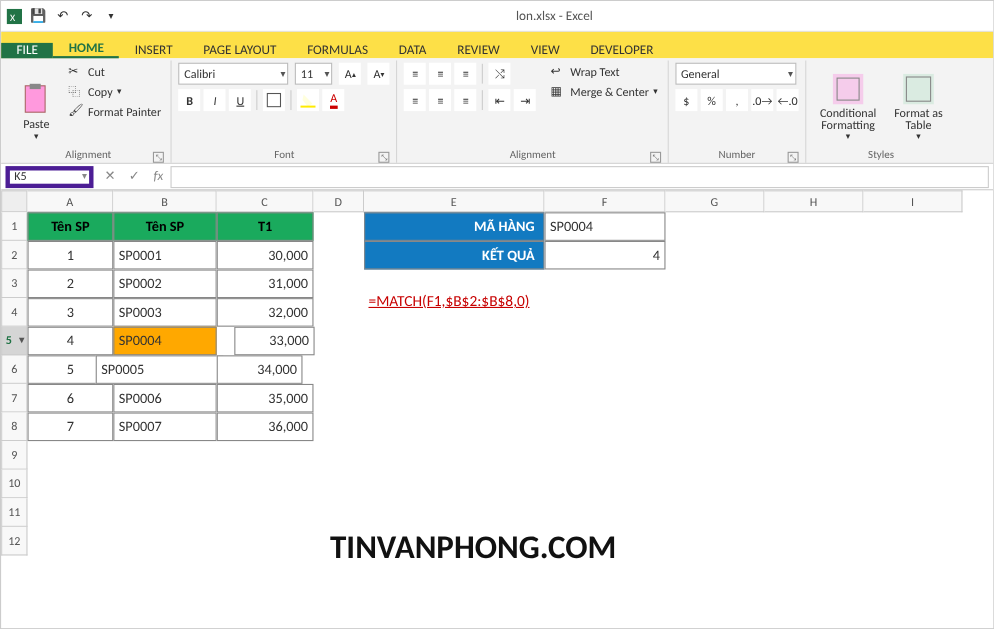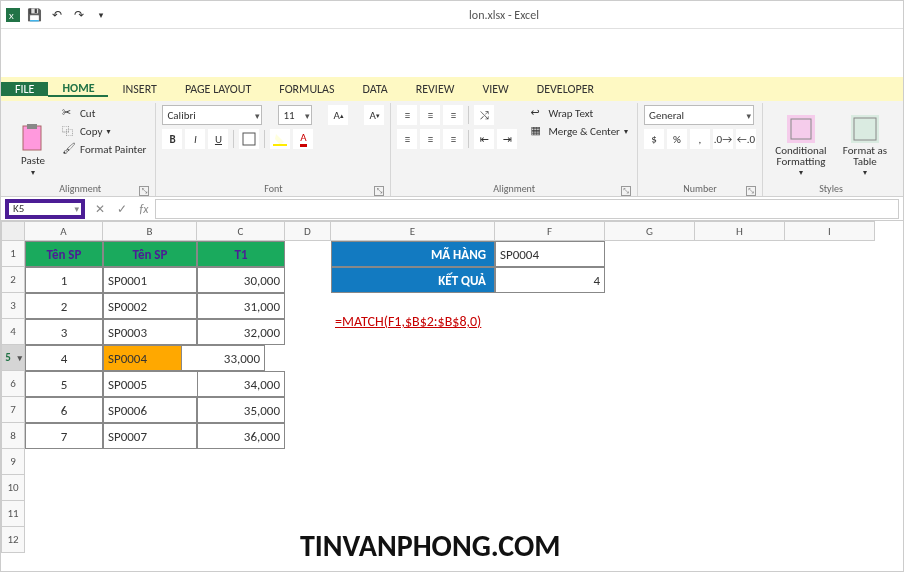--- a/index.html
+++ b/index.html
@@ -3,21 +3,21 @@
 <meta charset="utf-8">
 <style>
   * { box-sizing: border-box; margin: 0; padding: 0; font-family: "Segoe UI", Calibri, sans-serif; }
   body { background: #fff; width: 904px; height: 572px; overflow: hidden; font-size: 12px; color: #333; border:1px solid #ccc;}
   
   .titlebar { height: 28px; background: #fff; display: flex; align-items: center; padding: 0 4px; border-bottom:1px solid #e0e0e0;}
   .titlebar .qat { display:flex; align-items:center; gap:6px; }
   .titlebar .qat span { width:16px; height:16px; display:inline-flex; align-items:center; justify-content:center;}
   .title-text { flex:1; text-align:center; font-size:12px; color:#555;}
   
-  .tabs { height:24px; display:flex; align-items:center; background:#fef9c3;margin-top:48px;}
+  .tabs { height:24px; display:flex; align-items:flex-end; background:#fde047;}
   .tab { padding:0 14px; font-size:12px; display:flex; align-items:center; cursor:pointer; color:#333;}
   .tab.file { background:#217346; color:#fff;}
   .tab.active { color:#217346; border-bottom:2px solid #217346; font-weight:600;}
   
   .ribbon { height:96px; background:#f3f3f3; border-bottom:1px solid #d0d0d0; display:flex; padding:2px 4px 0 4px; box-shadow: inset 0 -14px 0 #f3f3f3;}
   .group { border-right:1px solid #d6d6d6; padding:2px 6px 0 6px; display:flex; flex-direction:column; }
   .group-body { flex:1; display:flex; align-items:flex-start; gap:4px;}
   .group-label { text-align:center; font-size:10px; color:#666; height:14px; position:relative;}
   .group-label .launcher { position:absolute; right:0; bottom:0; width:10px;height:10px; border:1px solid #999; font-size:7px; line-height:8px; text-align:center;}
   .big-btn { display:flex; flex-direction:column; align-items:center; justify-content:flex-end; width:44px; height:72px; font-size:11px; cursor:pointer; padding-top:2px;}
@@ -40,21 +40,21 @@
   
   .sheet{position:relative;}
   .corner{position:absolute;left:0;top:0;width:24px;height:20px;background:#eee;border:1px solid #ccc;}
   .colhdrs{position:absolute;left:24px;top:0;display:flex;}
   .colhdr{height:20px;background:#f8f8f8;border:1px solid #ccc;border-left:none;display:flex;align-items:center;justify-content:center;font-size:11px;color:#555;}
   .rowhdrs{position:absolute;left:0;top:20px;}
   .rowhdr{width:24px;height:26px;background:#f8f8f8;border:1px solid #ccc;border-top:none;display:flex;align-items:center;justify-content:center;font-size:11px;color:#555;}
   .rowhdr.sel{background:#d5d5d5;color:#217346;font-weight:600;}
   .cells{position:absolute;left:24px;top:20px;}
   .cell{position:absolute;border-right:1px solid #e0e0e0;border-bottom:1px solid #e0e0e0;display:flex;align-items:center;padding:0 4px;font-size:13px;height:26px;}
-  .hdrcell{background:#1aaa5d;color:#4c1d95;font-weight:600;justify-content:center;border:1px solid #888;}
+  .hdrcell{background:#1aaa5d;color:#000000;font-weight:600;justify-content:center;border:1px solid #888;}
   .datacell{border:1px solid #888;background:#fff;}
   .datacell.center{justify-content:center;}
   .datacell.right{justify-content:flex-end;}
   .highlight{background:#ffa800;}
   .bluehdr{background:#127ac1;color:#fff;font-weight:600;justify-content:flex-end;padding-right:8px;border:1px solid #888;}
   .whitecell{background:#fff;border:1px solid #888;}
   .formuladisp{color:#c70000;font-size:14px;text-decoration:underline;}
   .watermark{position:absolute;font-weight:700;font-size:30px;color:#111;}
 </style>
 </head>
@@ -115,21 +115,21 @@
             <span>Format Painter</span>
           </div>
       </div>
     </div>
     <div class="group-label"><span>Alignment</span><span class="launcher">⤡</span></div>
   </div>
 
   <div class="group">
     <div class="group-body">
       <div class="font-col">
-        <div style="display:flex;gap:16px;text-align:center;">
+        <div style="display:flex;gap:6px;text-align:center;">
           <div class="sel" style="width:100px;">Calibri</div>
           <div class="sel" style="width:34px;">11</div>
           <div class="rb">A<sup style="font-size:7px;">▴</sup></div>
           <div class="rb">A<sup style="font-size:7px;">▾</sup></div>
         </div>
         <div class="btnrow">
           <div class="rb" style="font-weight:700;">B</div>
           <div class="rb" style="font-style:italic;">I</div>
           <div class="rb" style="text-decoration:underline;">U</div>
           <div class="sep"></div>
@@ -270,24 +270,24 @@
       <div class="cell datacell" style="left: 78px; top: 26px; width: 94px;">SP0001</div>
       <div class="cell datacell right" style="left: 172px; top: 26px; width: 88px;">30,000</div>
       <div class="cell datacell center" style="left: 0px; top: 52px; width: 78px;">2</div>
       <div class="cell datacell" style="left: 78px; top: 52px; width: 94px;">SP0002</div>
       <div class="cell datacell right" style="left: 172px; top: 52px; width: 88px;">31,000</div>
       <div class="cell datacell center" style="left: 0px; top: 78px; width: 78px;">3</div>
       <div class="cell datacell" style="left: 78px; top: 78px; width: 94px;">SP0003</div>
       <div class="cell datacell right" style="left: 172px; top: 78px; width: 88px;">32,000</div>
       <div class="cell datacell center" style="left: 0px; top: 104px; width: 78px;">4</div>
       <div class="cell datacell highlight" style="left: 78px; top: 104px; width: 94px;">SP0004</div>
-      <div class="cell datacell right" style="left: 156px; top: 104px; width: 84px;">33,000</div>
+      <div class="cell datacell right" style="left: 188px; top: 104px; width: 73px;">33,000</div>
       <div class="cell datacell center" style="left: 0px; top: 130px; width: 78px;">5</div>
-      <div class="cell datacell" style="left: 78px; top: 130px; width: 116px;">SP0005</div>
-      <div class="cell datacell right" style="left: 172px; top: 130px; width: 88px;">34,000</div>
+      <div class="cell datacell" style="left: 62px; top: 130px; width: 116px;">SP0005</div>
+      <div class="cell datacell right" style="left: 172px; top: 130px; width: 78px;">34,000</div>
       <div class="cell datacell center" style="left: 0px; top: 156px; width: 78px;">6</div>
       <div class="cell datacell" style="left: 78px; top: 156px; width: 94px;">SP0006</div>
       <div class="cell datacell right" style="left: 172px; top: 156px; width: 88px;">35,000</div>
       <div class="cell datacell center" style="left: 0px; top: 182px; width: 78px;">7</div>
       <div class="cell datacell" style="left: 78px; top: 182px; width: 94px; text-align: center;">SP0007</div>
       <div class="cell datacell right" style="left: 172px; top: 182px; width: 88px;">36,000</div>
       <div class="cell bluehdr" style="left: 306px; top: 0px; width: 164px;">MÃ HÀNG</div>
       <div class="cell whitecell" style="left: 470px; top: 0px; width: 110px;">SP0004</div>
       <div class="cell bluehdr" style="left: 306px; top: 26px; width: 164px;">KẾT QUẢ</div>
       <div class="cell whitecell" style="left: 470px; top: 26px; width: 110px; justify-content: flex-end;">4</div>

